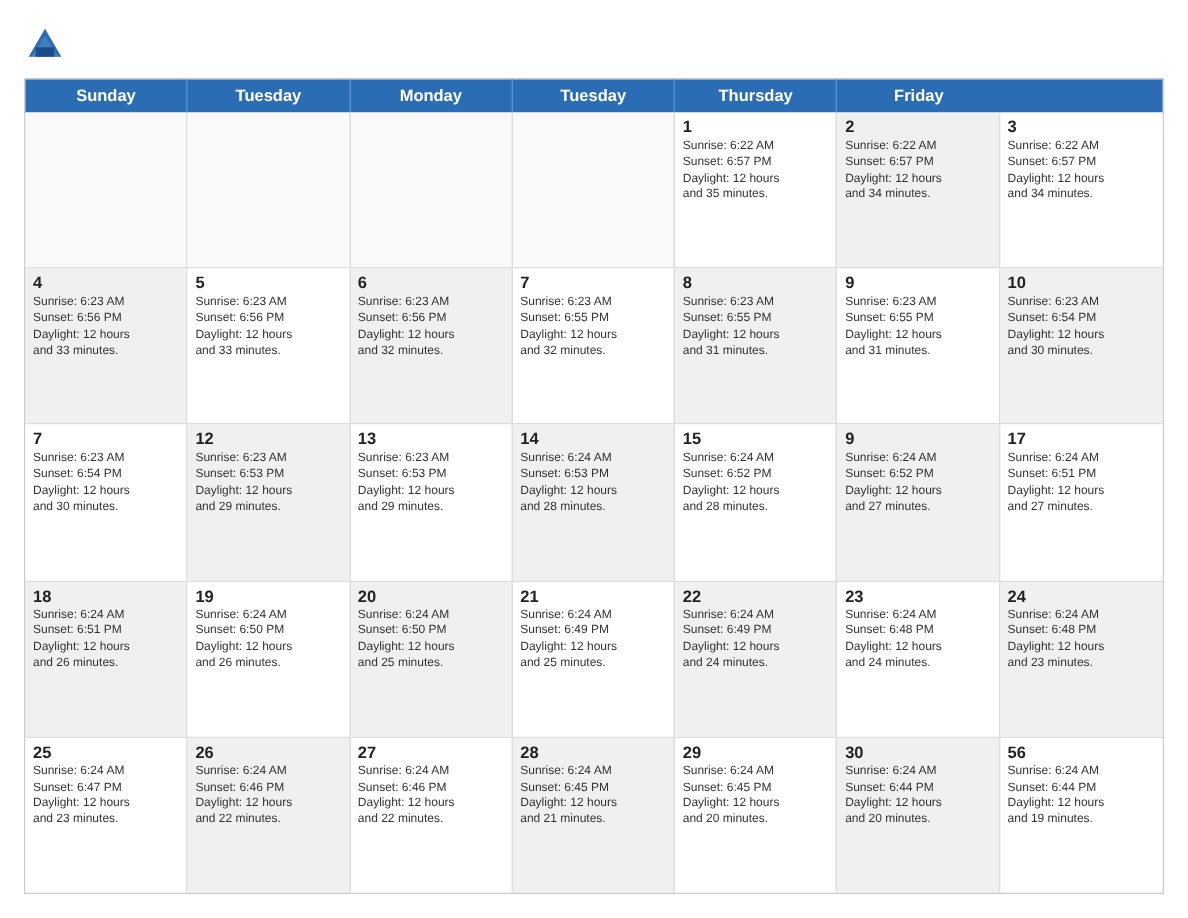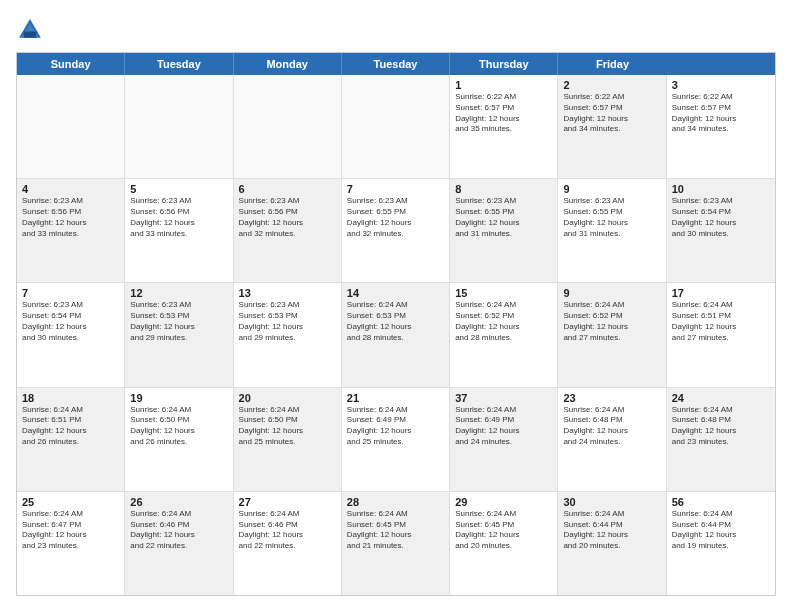--- a/index.html
+++ b/index.html
@@ -302,21 +302,21 @@
 and 25 minutes.</div>
           </div>
           <div class="cal-cell">
             <span class="day-num">21</span>
             <div class="day-info" style="white-space: pre-line;">Sunrise: 6:24 AM
 Sunset: 6:49 PM
 Daylight: 12 hours
 and 25 minutes.</div>
           </div>
           <div class="cal-cell shaded">
-            <span class="day-num">37</span>
+            <span class="day-num">22</span>
             <div class="day-info" style="white-space: pre-line;">Sunrise: 6:24 AM
 Sunset: 6:49 PM
 Daylight: 12 hours
 and 24 minutes.</div>
           </div>
           <div class="cal-cell">
             <span class="day-num">23</span>
             <div class="day-info" style="white-space: pre-line;">Sunrise: 6:24 AM
 Sunset: 6:48 PM
 Daylight: 12 hours

